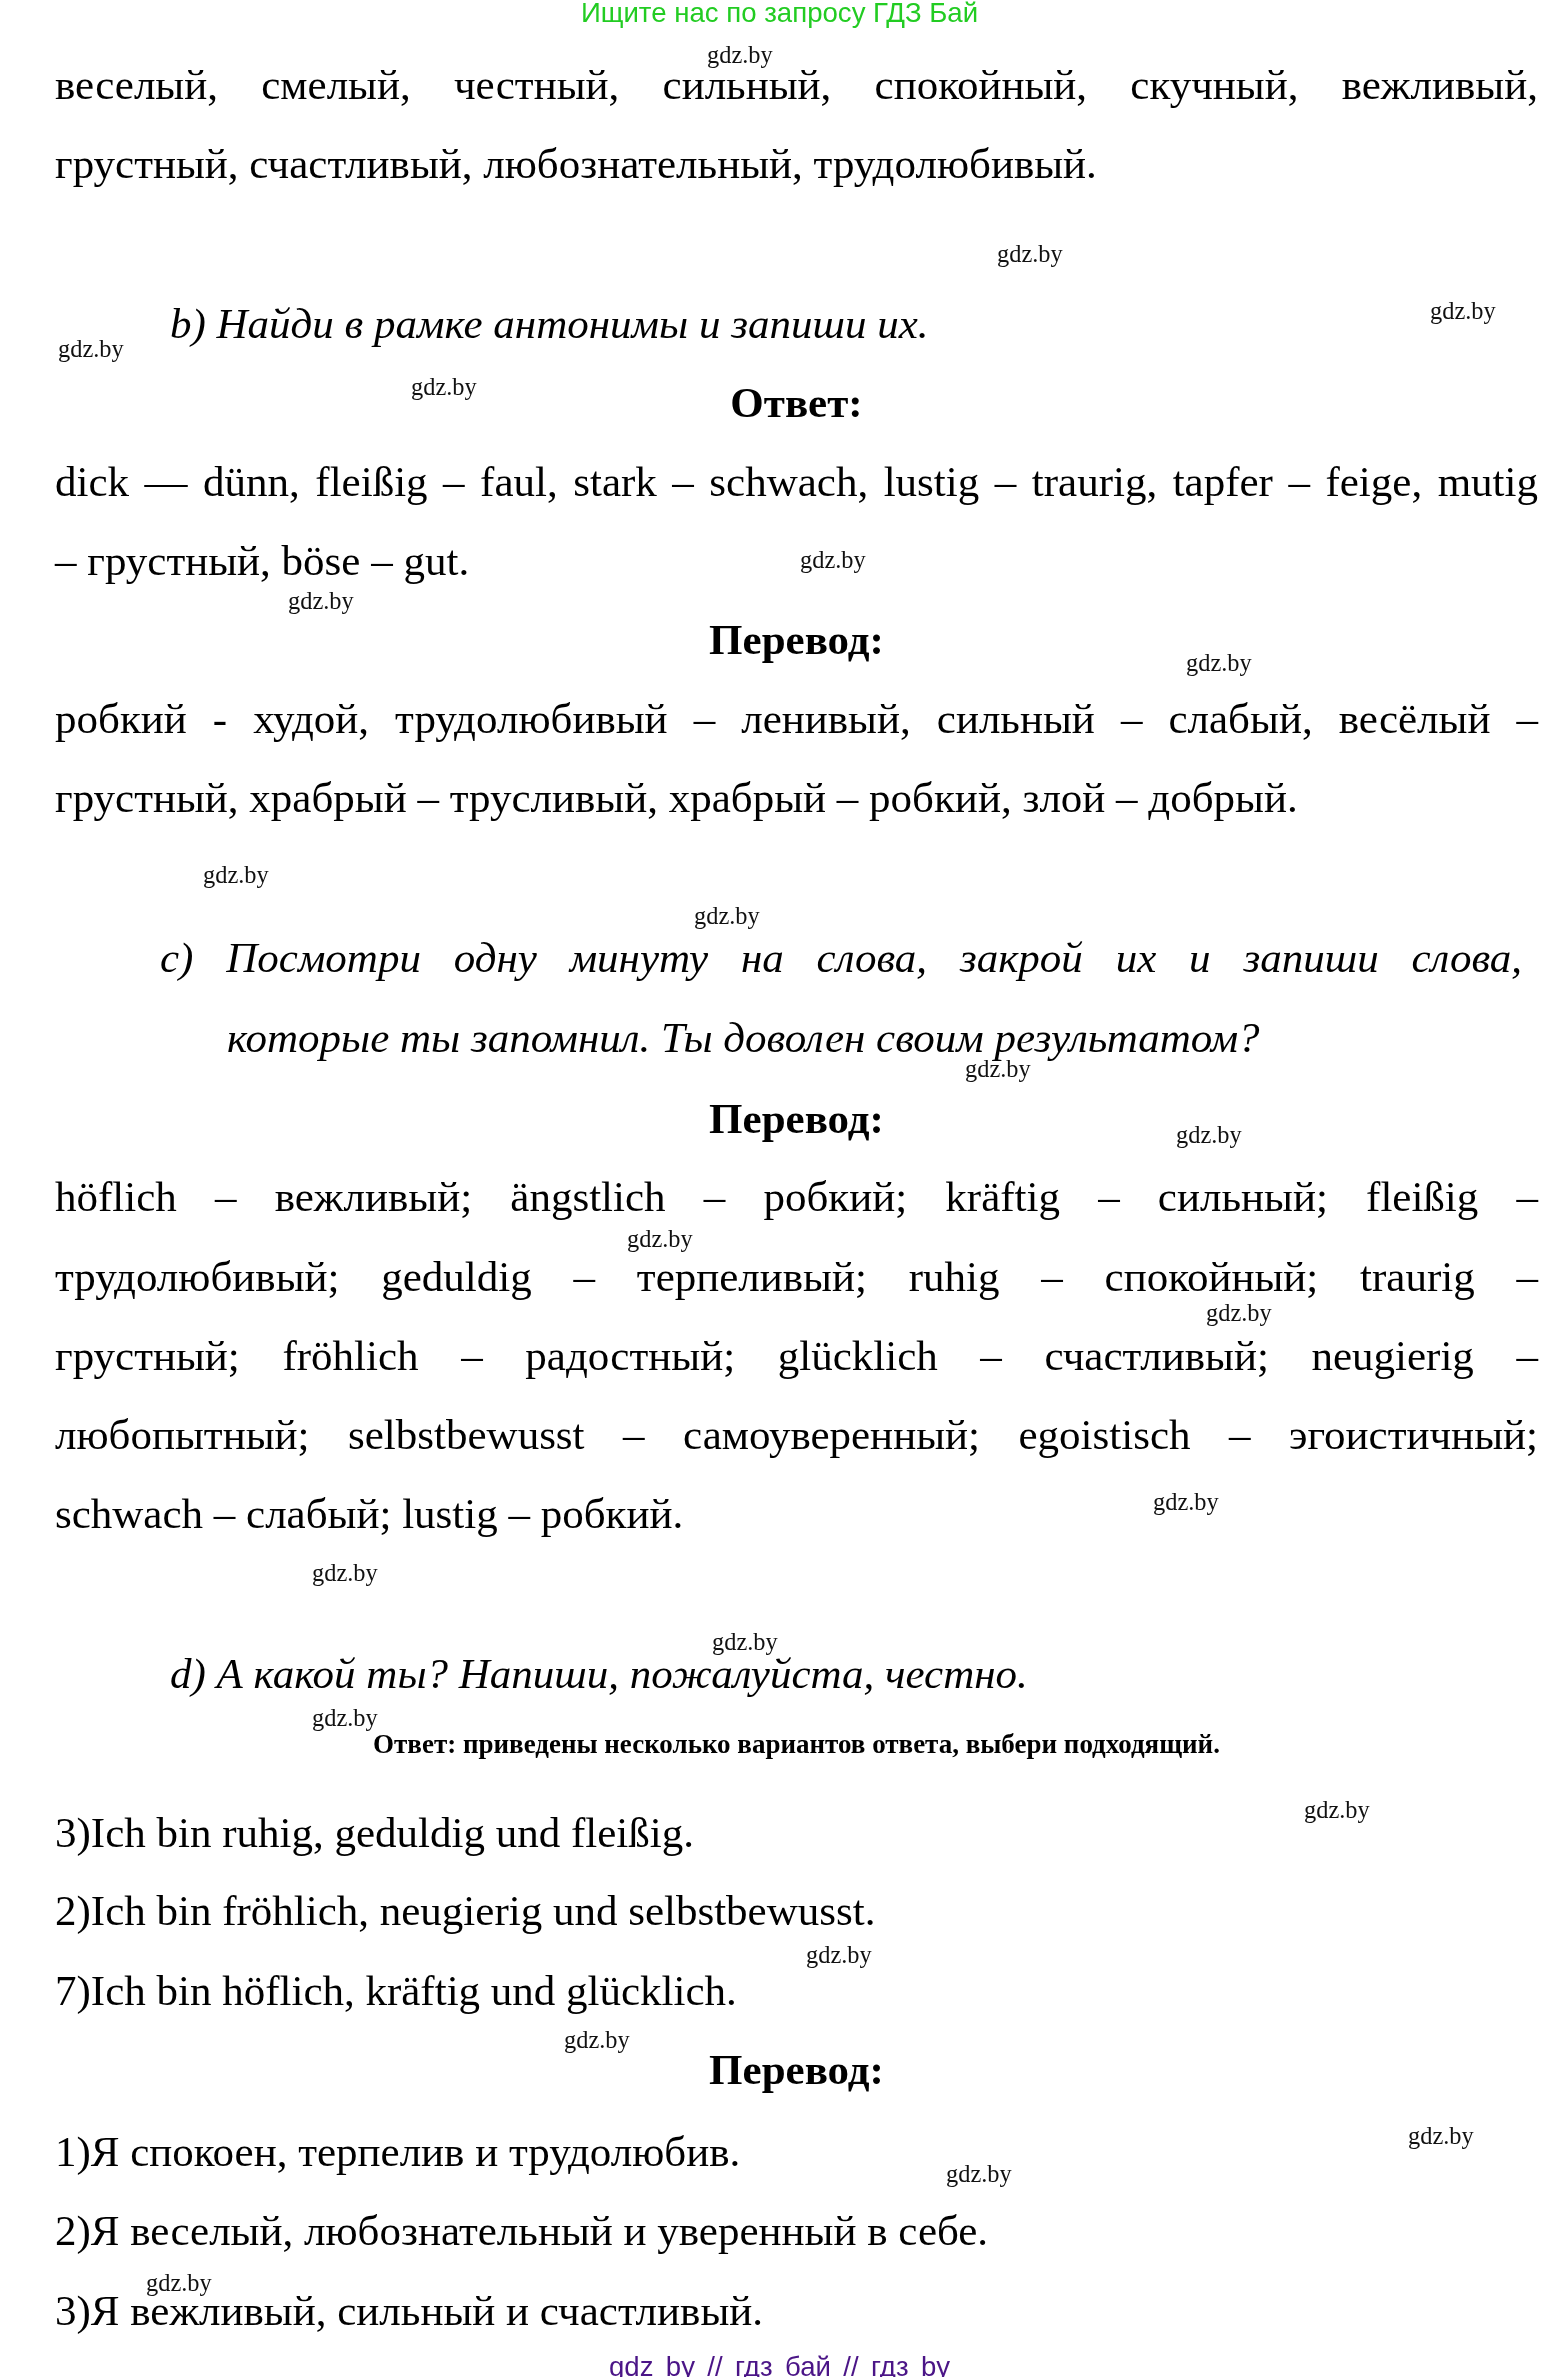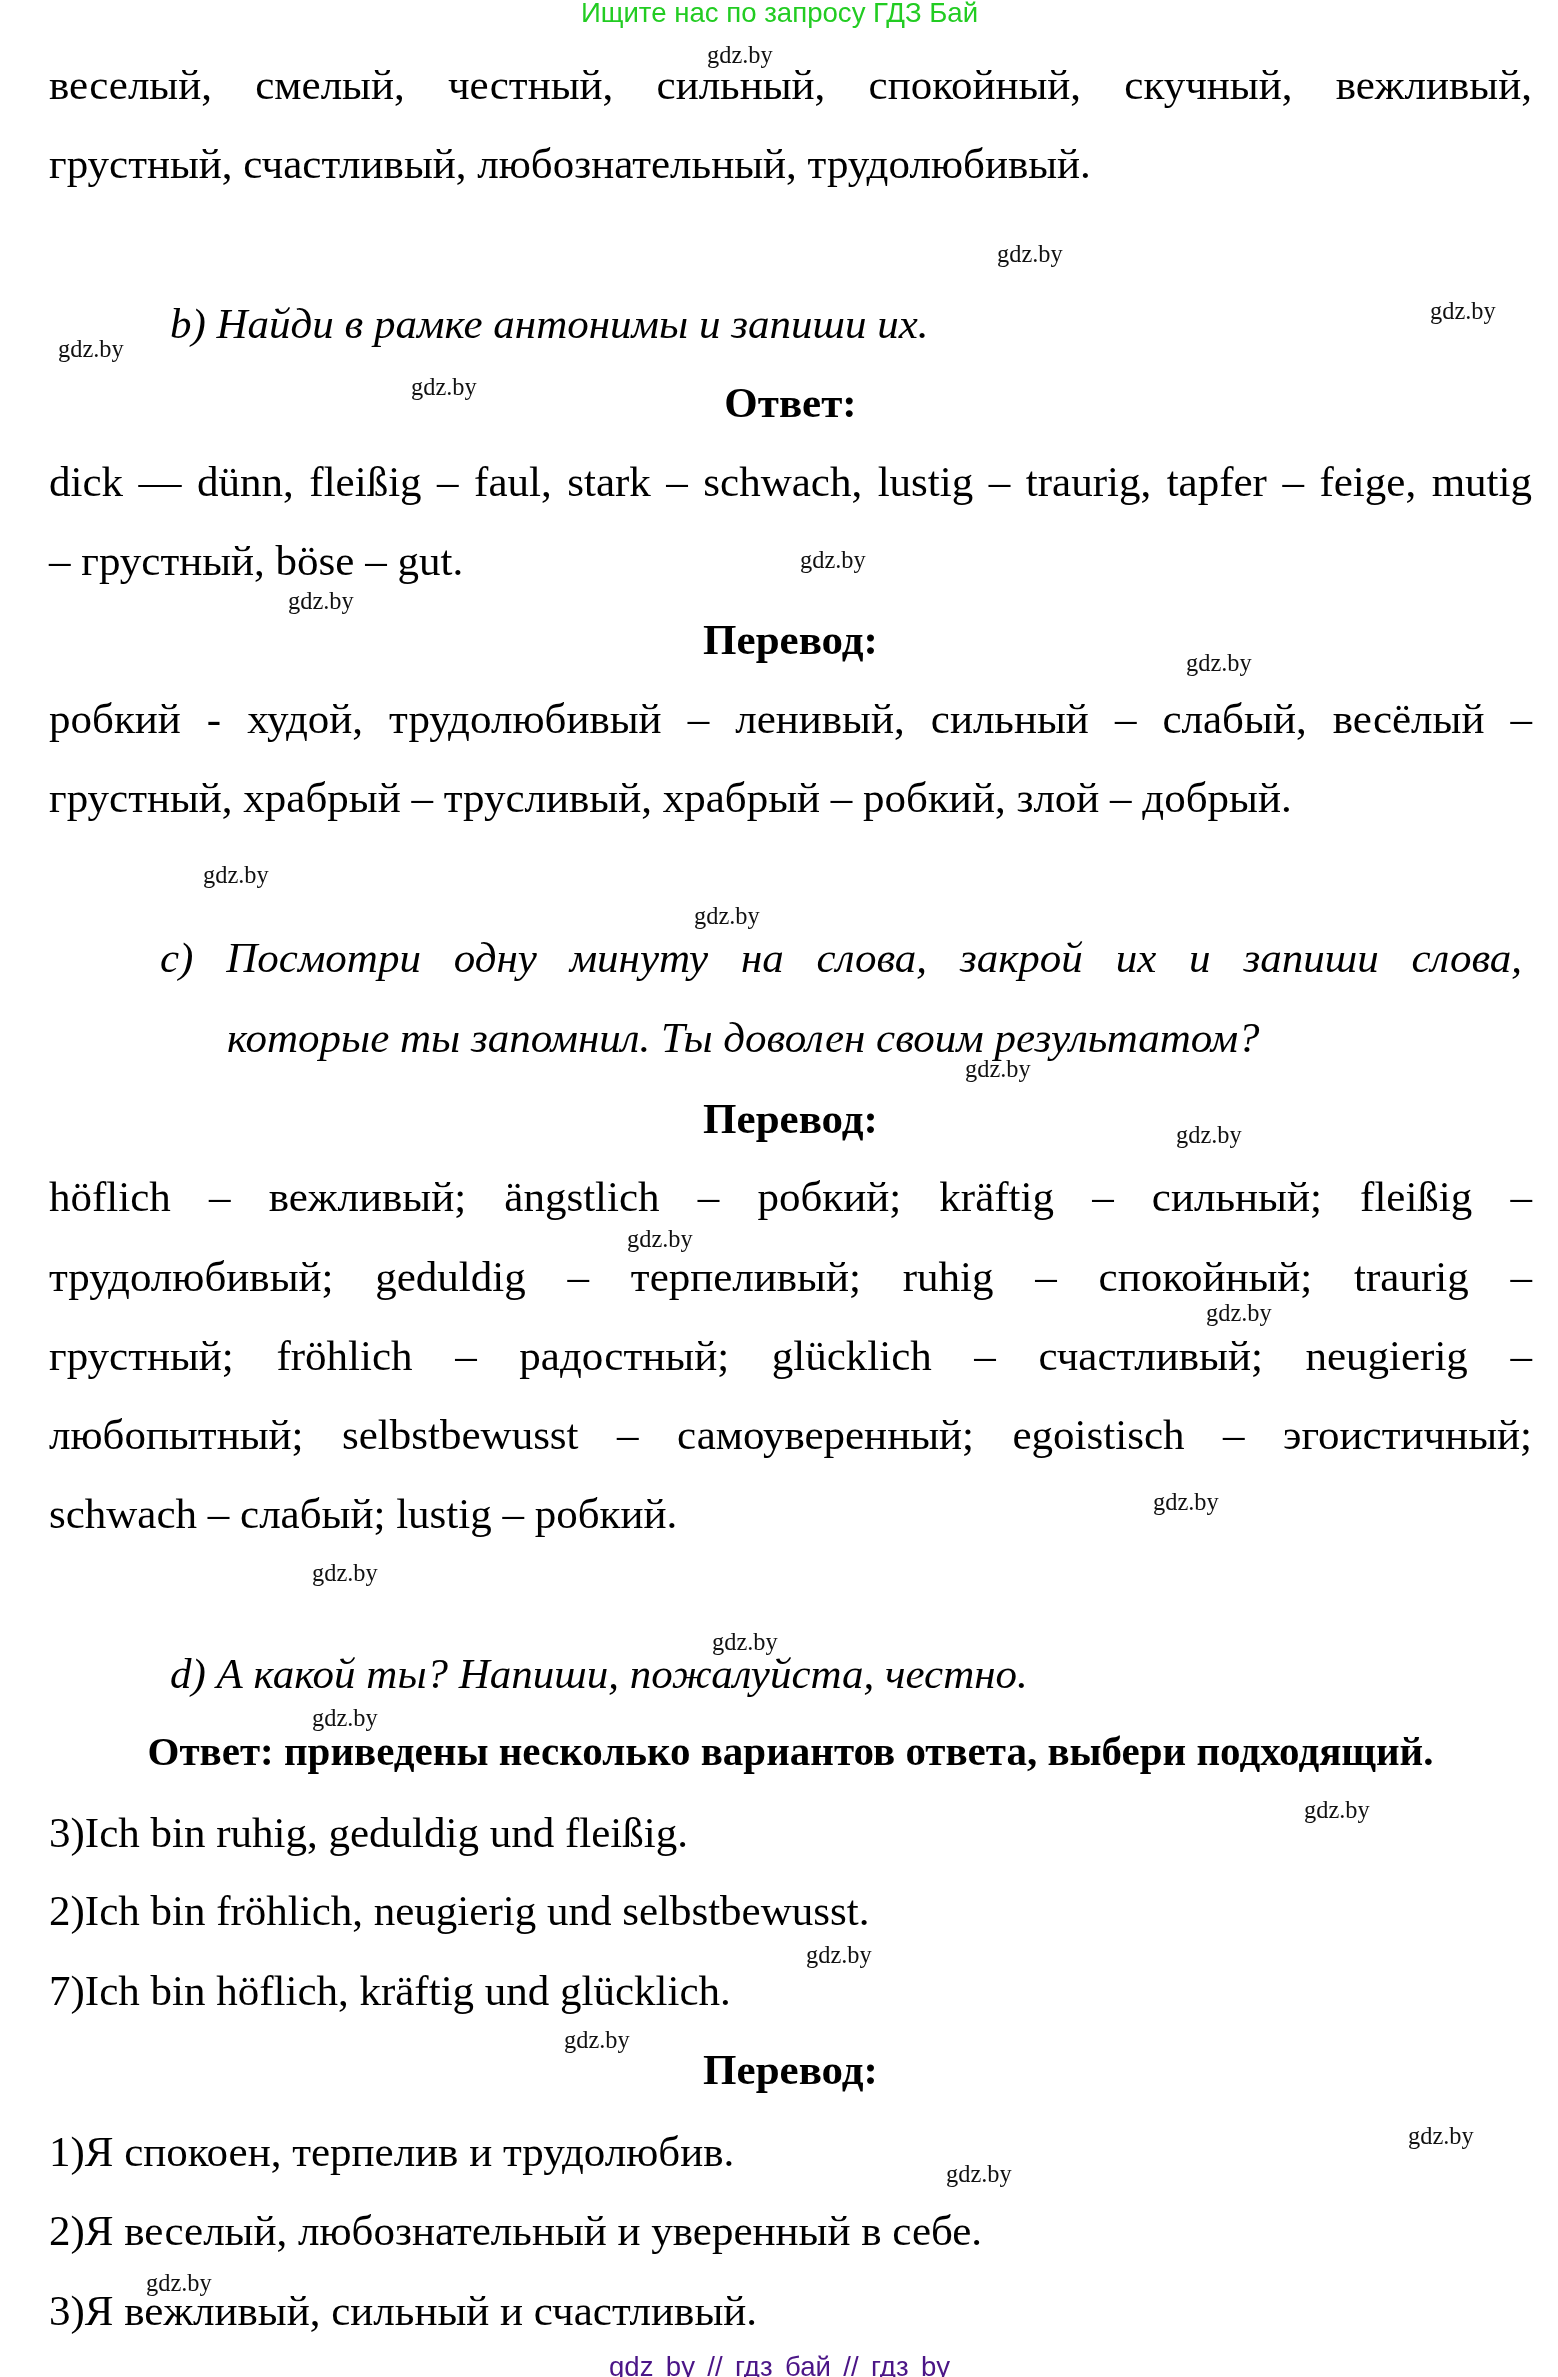--- a/index.html
+++ b/index.html
@@ -1,21 +1,21 @@
 <!DOCTYPE html>
 <html style="font-size:12.6px"><head>
 <meta charset="utf-8">
 <style>
   html, body { margin:0; padding:0; background:#ffffff; }
   body { width:1559px; height:2377px; position:relative; overflow:hidden; }
   .hdr { position:absolute; top:-3.1px; left:0; width:1559px; text-align:center;
          font-family:"Liberation Sans", sans-serif; font-size:27.6px; color:#22cc22; }
   .ftr { position:absolute; top:2351px; left:0; width:1559px; text-align:center;
          font-family:"Liberation Sans", sans-serif; font-size:27.6px; color:#4b1587; word-spacing:4.7px; }
-  .ln { position:absolute; left:49px; width:1483px; font-family:"Liberation Serif", serif;
+  .ln { position:absolute; left:55px; width:1483px; font-family:"Liberation Serif", serif;
         font-size:43px; color:#000; white-space:nowrap; line-height:1; }
   .just { text-align:justify; text-align-last:justify; }
   .it { font-style:italic; }
   .b { font-weight:bold;text-align:center; }
   .wm { position:absolute; font-family:Liberation Serif, serif; font-size:24.4px; color:#111; }
 </style>
 </head>
 <body>
 
 <div class="hdr">Ищите нас по запросу ГДЗ Бай</div>
@@ -34,21 +34,21 @@
 <div class="ln it just" style="top:936px; left:160px; width:1362px;">c)  Посмотри одну минуту на слова, закрой их и запиши слова,</div>
 <div class="ln it" style="top:1016px; left:227px;">которые ты запомнил. Ты доволен своим результатом?</div>
 <div class="ln b" style="top:1097px">Перевод:</div>
 <div class="ln just" style="top:1175px">höflich – вежливый; ängstlich – робкий; kräftig – сильный; fleißig –</div>
 <div class="ln just" style="top:1255px">трудолюбивый; geduldig – терпеливый; ruhig – спокойный; traurig –</div>
 <div class="ln just" style="top:1334px">грустный; fröhlich – радостный; glücklich – счастливый; neugierig –</div>
 <div class="ln just" style="top:1413px">любопытный; selbstbewusst – самоуверенный; egoistisch – эгоистичный;</div>
 <div class="ln" style="top:1492px">schwach – слабый; lustig – робкий.</div>
 
 <div class="ln it" style="top:1652px; left:170px;">d)  А какой ты? Напиши, пожалуйста, честно.</div>
-<div class="ln b" style="top:1731px; font-size:41px;">Ответ: приведены несколько вариантов ответа, выбери подходящий.</div>
+<div class="ln b" style="top:1731px; font-size:27px;">Ответ: приведены несколько вариантов ответа, выбери подходящий.</div>
 <div class="ln" style="top:1811px">3)Ich bin ruhig, geduldig und fleißig.</div>
 <div class="ln" style="top:1889px">2)Ich bin fröhlich, neugierig und selbstbewusst.</div>
 <div class="ln" style="top:1969px">7)Ich bin höflich, kräftig und glücklich.</div>
 <div class="ln b" style="top:2048px">Перевод:</div>
 <div class="ln" style="top:2130px">1)Я спокоен, терпелив и трудолюбив.</div>
 <div class="ln" style="top:2209px">2)Я веселый, любознательный и уверенный в себе.</div>
 <div class="ln" style="top:2289px">3)Я вежливый, сильный и счастливый.</div>
 
 <div class="wm" style="left:707px; top:41px">gdz.by</div>
 <div class="wm" style="left:997px; top:240px">gdz.by</div>

